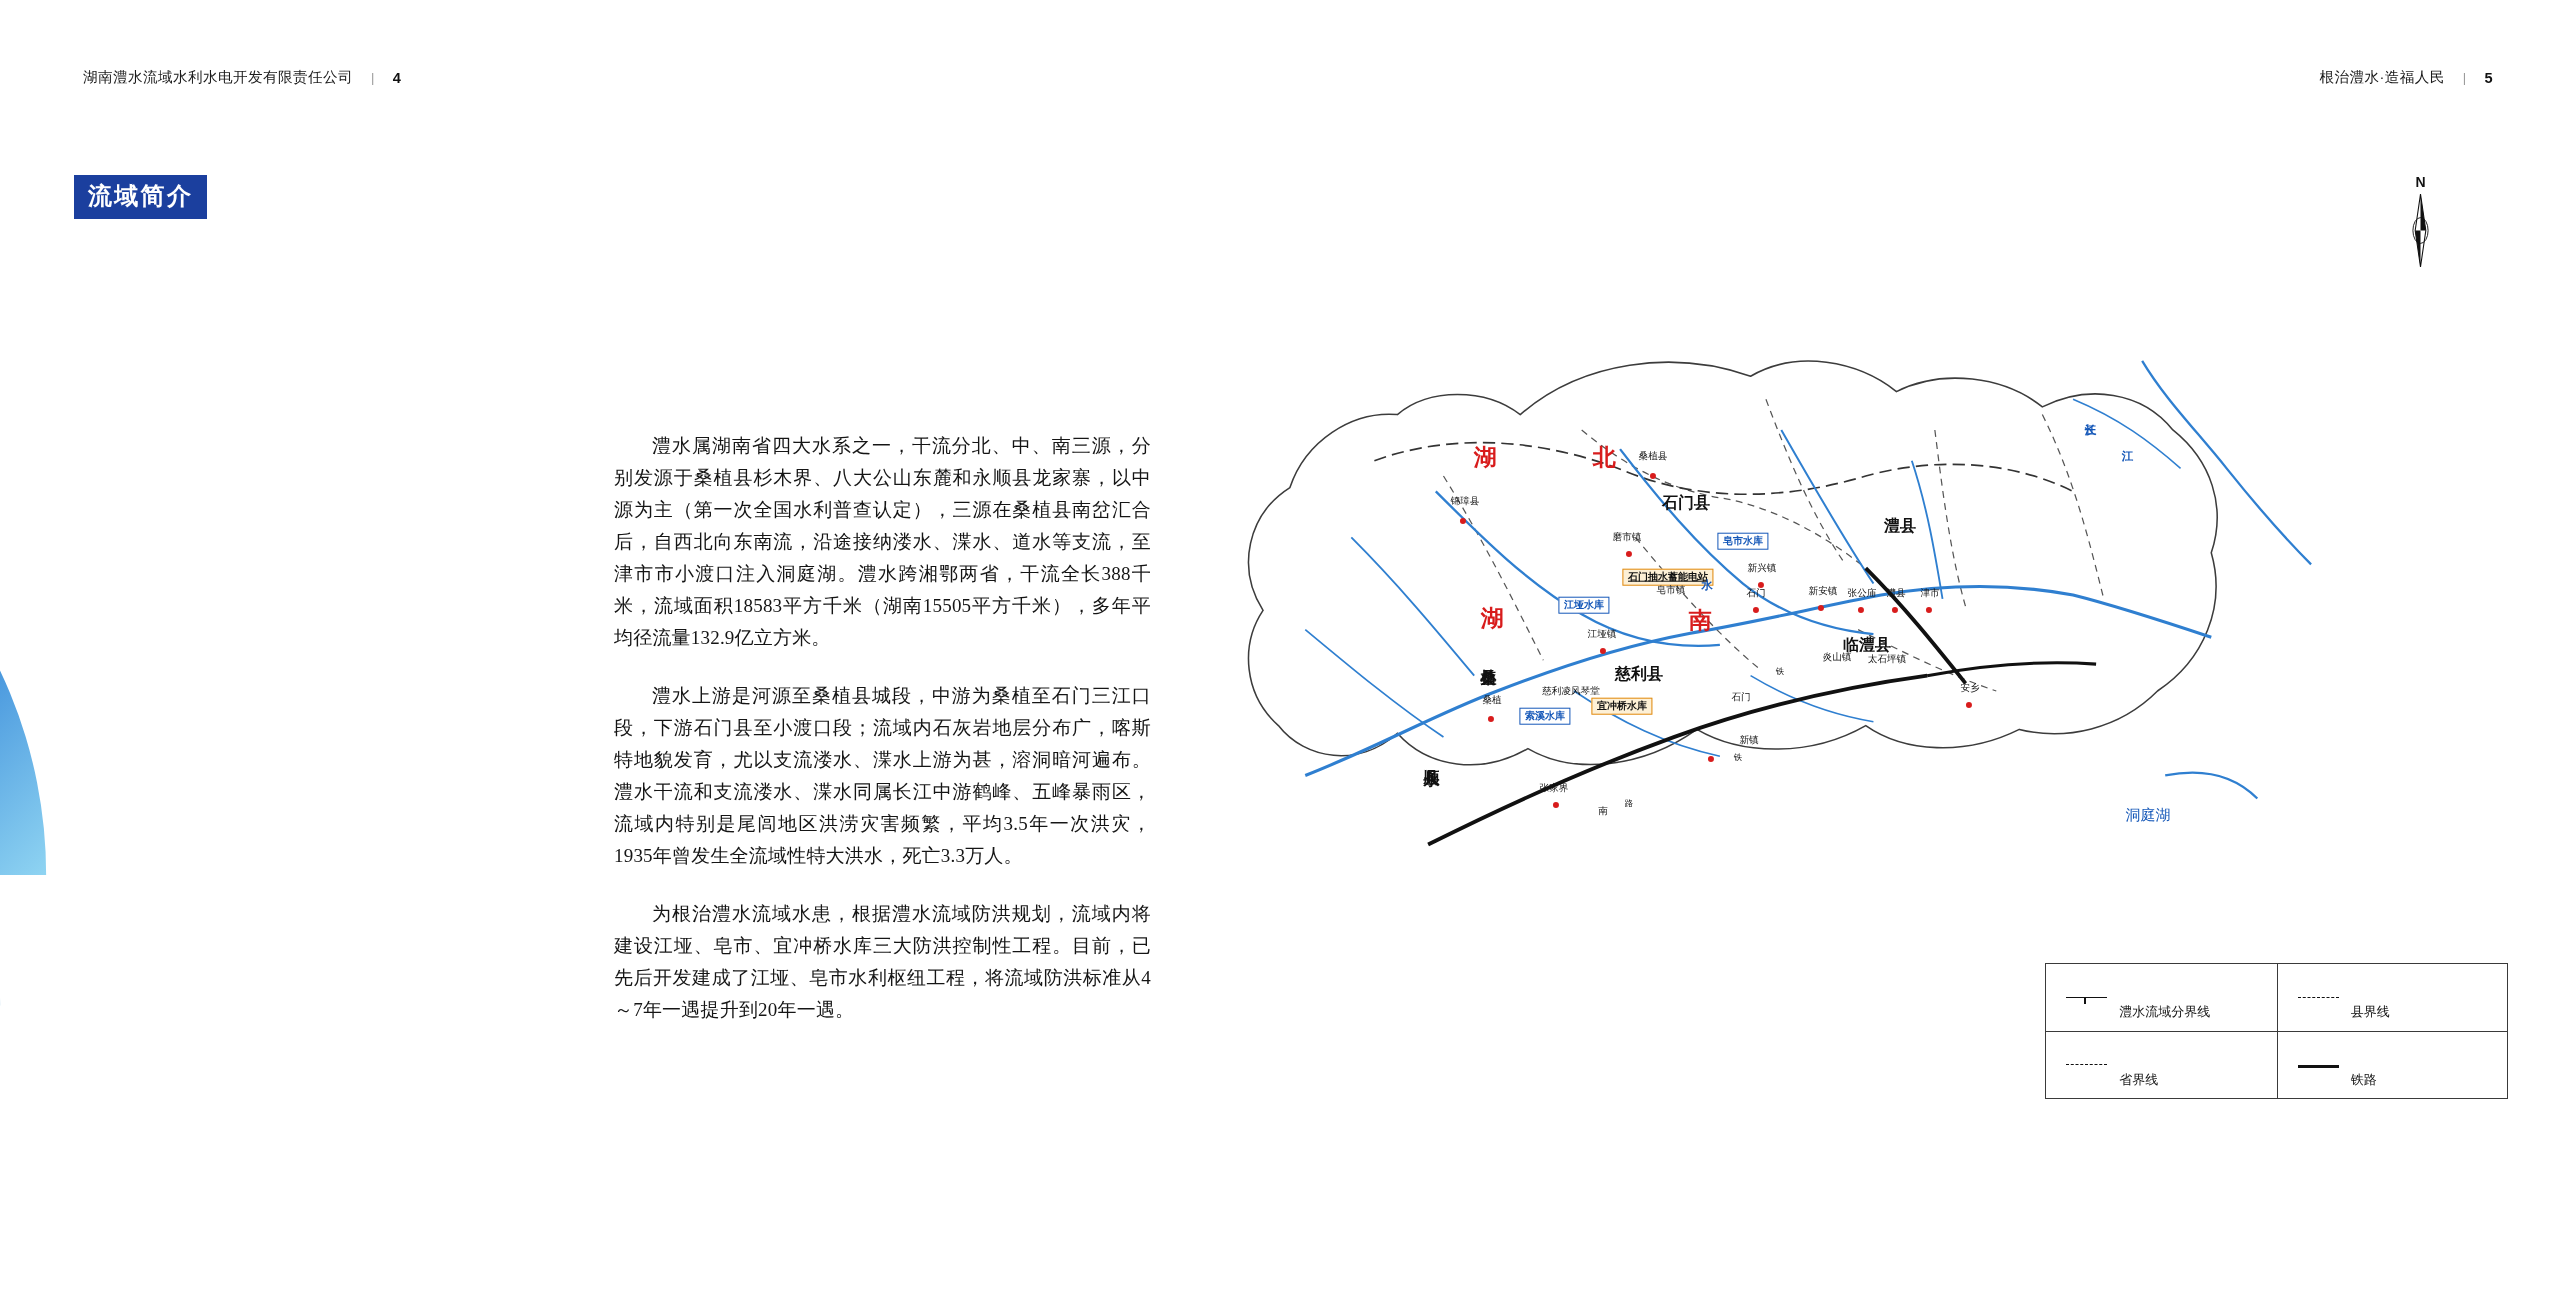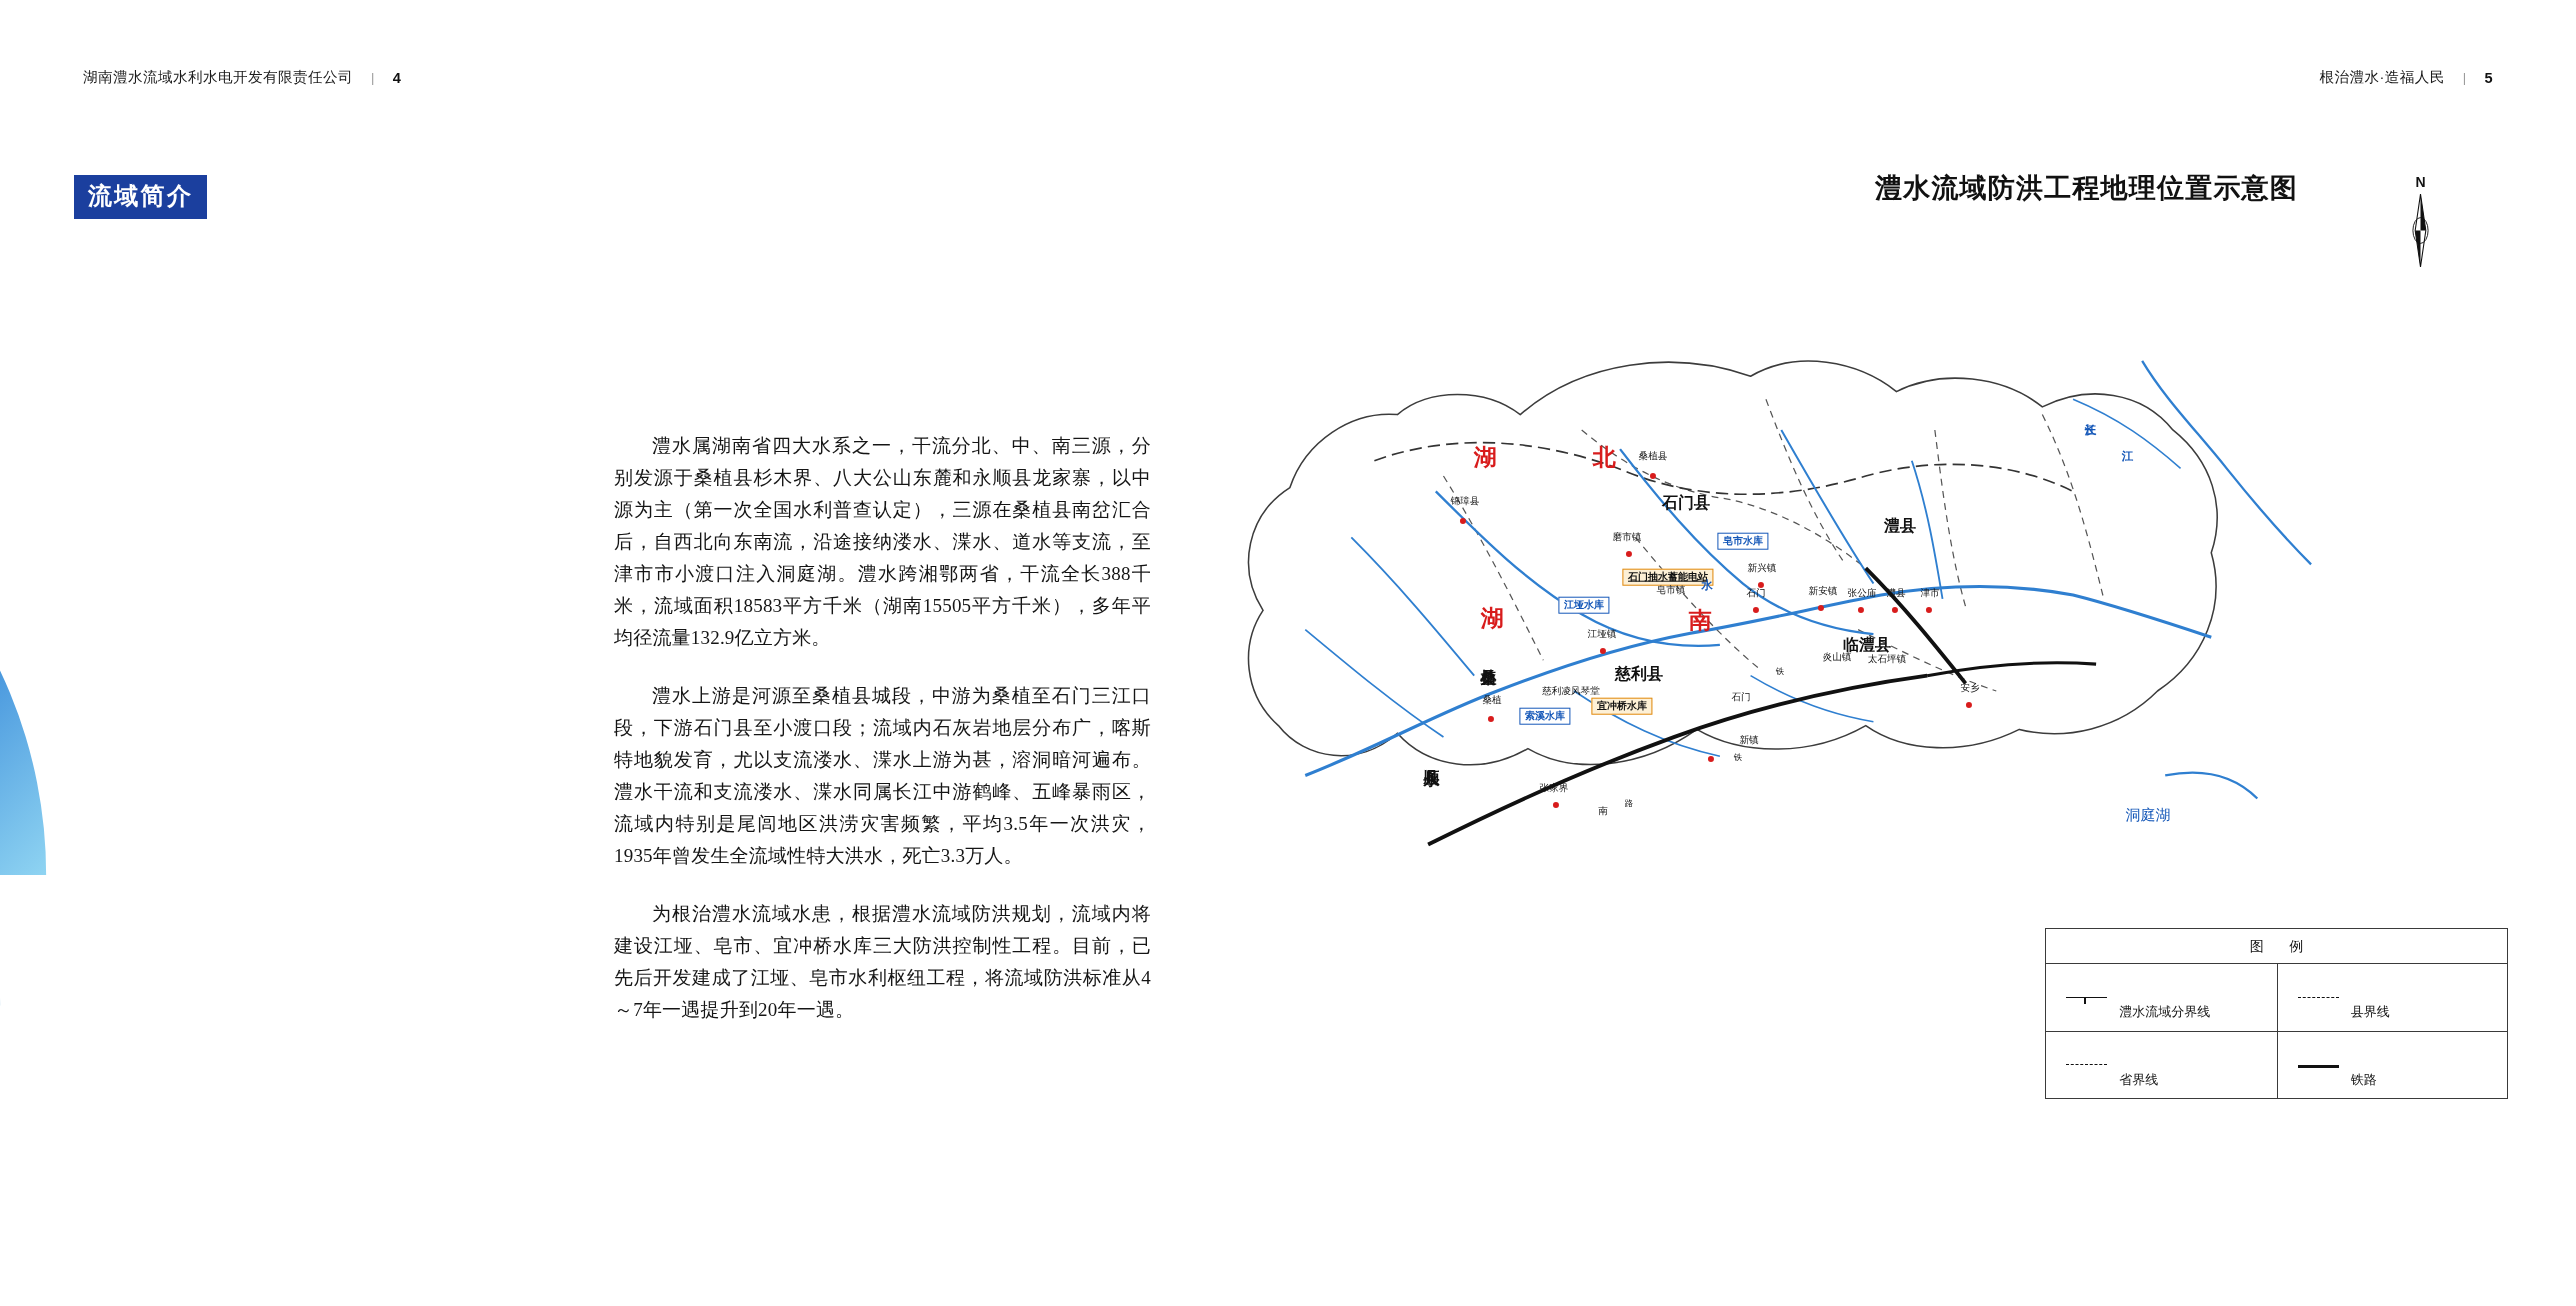--- a/index.html
+++ b/index.html
@@ -328,21 +328,20 @@
   </div>
 
   <div class="page-right">
     <div class="runhead runhead-right">
       <span>根治澧水·造福人民</span>
       <span class="sep">|</span>
       <span class="folio">5</span>
     </div>
   </div>
 
-  <div class="map-title">澧水流域防洪工程地理位置示意图</div>
 
   <div class="compass">
     <div class="n-label">N</div>
     <svg width="41" height="83" viewBox="0 0 54 108">
       <polygon points="27,6 34,54 27,102 20,54" fill="#ffffff" stroke="#111" stroke-width="1.4"></polygon>
       <polygon points="27,6 34,54 27,54" fill="#111"></polygon>
       <polygon points="27,102 20,54 27,54" fill="#111"></polygon>
       <ellipse cx="27" cy="54" rx="10" ry="17" fill="none" stroke="#111" stroke-width="1.2"></ellipse>
     </svg>
   </div>
@@ -452,21 +451,20 @@
     <div class="dot" style="left:1895px;top:610px;"></div>
     <div class="dot" style="left:1929px;top:610px;"></div>
     <div class="dot" style="left:1603px;top:651px;"></div>
     <div class="dot" style="left:1491px;top:719px;"></div>
     <div class="dot" style="left:1969px;top:705px;"></div>
     <div class="dot" style="left:1711px;top:759px;"></div>
     <div class="dot" style="left:1556px;top:805px;"></div>
   </div>
 
   <div class="legend">
-    <div class="legend-title">图 例</div>
 
     <div class="legend-row">
       <div class="legend-cell">
         <span class="legend-sym sym-basin"></span>
         <span class="legend-label">澧水流域分界线</span>
       </div>
       <div class="legend-cell">
         <span class="legend-sym sym-county"></span>
         <span class="legend-label">县界线</span>
       </div>

